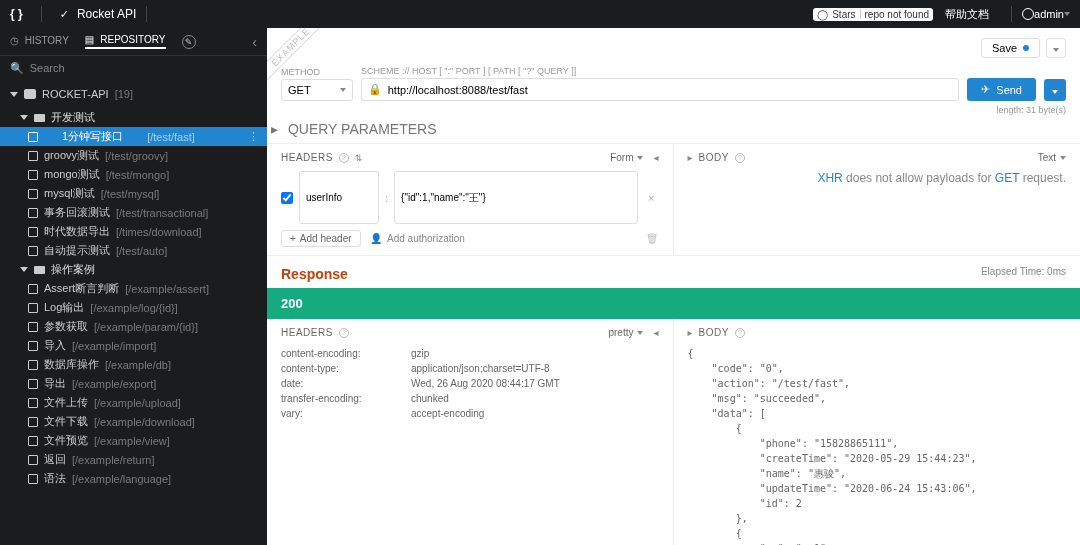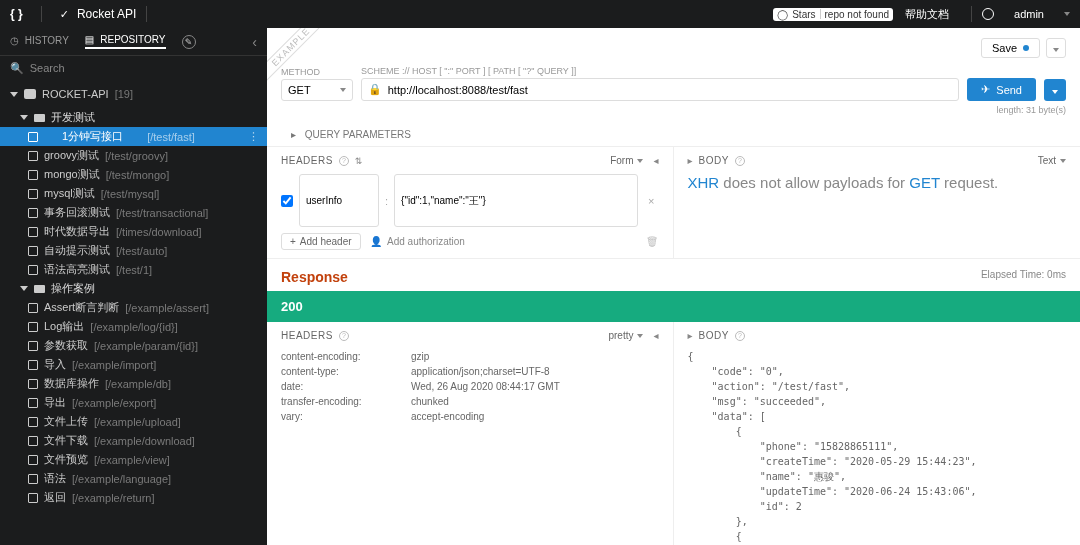--- a/index.html
+++ b/index.html
@@ -8,21 +8,21 @@
 
 .topbar { height: 28px; background: #1b1c1d; display: flex; align-items: center; padding: 0 10px; color: #fff; }
 .topbar .logo { font-size: 12px; font-weight: bold; margin-right: 8px; }
 .topbar .check { color: #fff; margin: 0 8px; }
 .topbar .appname { font-size: 12px; }
 .topbar .divider { width: 1px; height: 16px; background: #444; margin: 0 10px; }
 .topbar .spacer { flex: 1; }
 .topbar .ghbadge { background: #fff; color: #333; border-radius: 3px; padding: 1px 4px; font-size: 10px; display: flex; align-items: center; gap: 4px; }
 .topbar .ghbadge .sep { width:1px; height:10px; background:#ccc; }
 .topbar .docs { margin: 0 12px; font-size: 11px; }
-.topbar .user { display: flex; align-items: center; gap: 20px; font-size: 11px; }
+.topbar .user { display: flex; align-items: center; gap: 0; font-size: 11px; }
 .user-icon { width:12px; height:12px; border:1px solid #fff; border-radius:50%; display:inline-block; }
 
 
 .main { display: flex; height: calc(100% - 28px); }
 
 
 .sidebar { width: 267px; background: #1b1c1d; color: #ccc; display:flex; flex-direction:column; overflow:hidden; position:relative; }
 .sb-tabs { display: flex; align-items: center; height: 28px; padding: 0 10px; gap: 16px; border-bottom: 1px solid #333; }
 .sb-tab { display: flex; align-items: center; gap: 6px; font-size: 10px; color: #999; padding-bottom:2px; }
 .sb-tab.active { color: #fff; border-bottom: 2px solid #fff; }
@@ -53,40 +53,40 @@
 .reqrow { display:flex; padding: 8px 14px 4px; gap:8px; align-items:flex-end; }
 .method-col { width:72px; }
 .lbl { font-size:9px; color:#999; margin-bottom:2px; text-transform:uppercase; }
 .method-sel { border:1px solid #ddd; border-radius:3px; padding:4px 6px; display:flex; align-items:center; justify-content:space-between; font-size:11px; background:#fff; width:72px; }
 .url-input { flex:1; border:1px solid #ddd; border-radius:3px; padding:4px 6px; display:flex; align-items:center; gap:6px; font-size:11px; }
 .url-input .lock { color:#888; }
 .send-btn { background:#2185d0; color:#fff; border-radius:3px; padding:5px 14px; font-size:11px; display:flex; align-items:center; gap:6px; }
 .send-caret { background:#2185d0; color:#fff; border-radius:3px; padding:5px 8px; }
 .length-info { text-align:right; padding:0 14px; font-size:9px; color:#999; }
 
-.qparams { padding:6px 24px; font-size:10px; color:#777;margin-top:8px; }
+.qparams { padding:6px 4px; font-size:14px; color:#777; }
 .qparams .tri { display:inline-block; margin-right:6px; }
 
 .hb-row { display:flex; border-top:1px solid #eee; }
 .hb-left { width:50%; padding:8px 14px; border-right:1px solid #eee; }
 .hb-right { width:50%; padding:8px 14px; }
 .hb-head { display:flex; align-items:center; gap:6px; margin-bottom:8px; }
 .hb-title { font-size:10px; color:#666; letter-spacing:0.5px; }
 .info-icon { width:10px; height:10px; border:1px solid #bbb; border-radius:50%; display:inline-flex; align-items:center; justify-content:center; font-size:7px; color:#bbb; }
 .hb-head .right { margin-left:auto; display:flex; align-items:center; gap:4px; font-size:10px; color:#666; }
 .hdr-form-row { display:flex; gap:6px; align-items:center; margin-bottom:6px; }
 .chk { width:12px; height:12px; }
 .txtinp { border:1px solid #ddd; border-radius:3px; padding:20px 6px; font-size:10px; background:#fff; }
 .hdr-key { width:80px; }
 .hdr-val { flex:1; }
 .close-x { color:#aaa; cursor:pointer; padding:0 4px; }
 .add-row { display:flex; gap:10px; align-items:center; font-size:10px; color:#666; }
 .add-btn { border:1px solid #ddd; border-radius:3px; padding:2px 8px; display:flex; align-items:center; gap:4px; }
 .trash { color:#bbb; margin-left:auto; }
-.xhr-note { font-size:15px; color:#888; }
+.xhr-note { font-size:12px; color:#888;text-align:right; }
 .xhr-note .x { color:#2185d0; }
 .xhr-note .g { color:#2185d0; }
 
 .resp-head { padding:10px 14px 6px; border-top:1px solid #eee; display:flex; }
 .resp-title { font-size:14px; font-weight:600; color:#c2410c; }
 .resp-time { margin-left:auto; font-size:10px; color:#888; }
 .status-bar { background:#16ab7f; color:#fff; padding:8px 14px; font-size:13px; font-weight:600; }
 
 .resp-body-row { display:flex; }
 .resp-left { width:50%; border-right:1px solid #eee; padding:8px 14px; }
@@ -188,25 +188,20 @@
         <div class="tree-row">
           <span class="file-icon"></span>
           <span>时代数据导出</span> 
           <span class="path">[/times/download]</span>
         </div>
         <div class="tree-row">
           <span class="file-icon"></span>
           <span>自动提示测试</span> 
           <span class="path">[/test/auto]</span>
         </div>
-        <div class="tree-row">
-          <span class="file-icon"></span>
-          <span>语法高亮测试</span> 
-          <span class="path">[/test/1]</span>
-        </div>
         <div class="tree-row folder">
           <span class="caret"></span>
           <span class="folder-icon"></span>
           <span>操作案例</span>
         </div>
         <div class="tree-row">
           <span class="file-icon"></span>
           <span>Assert断言判断</span> 
           <span class="path">[/example/assert]</span>
         </div>
@@ -245,27 +240,27 @@
           <span>文件下载</span> 
           <span class="path">[/example/download]</span>
         </div>
         <div class="tree-row">
           <span class="file-icon"></span>
           <span>文件预览</span> 
           <span class="path">[/example/view]</span>
         </div>
         <div class="tree-row">
           <span class="file-icon"></span>
+          <span>返回</span> 
+          <span class="path">[/example/return]</span>
+        </div>
+        <div class="tree-row">
+          <span class="file-icon"></span>
           <span>语法</span> 
           <span class="path">[/example/language]</span>
-        </div>
-        <div class="tree-row">
-          <span class="file-icon"></span>
-          <span>返回</span> 
-          <span class="path">[/example/return]</span>
         </div>
       </div>
   </div>
 
   <div class="content">
     <div class="example-banner">EXAMPLE</div>
 
     <div class="toprow">
       <div class="save-btn">
         <span>Save</span>

